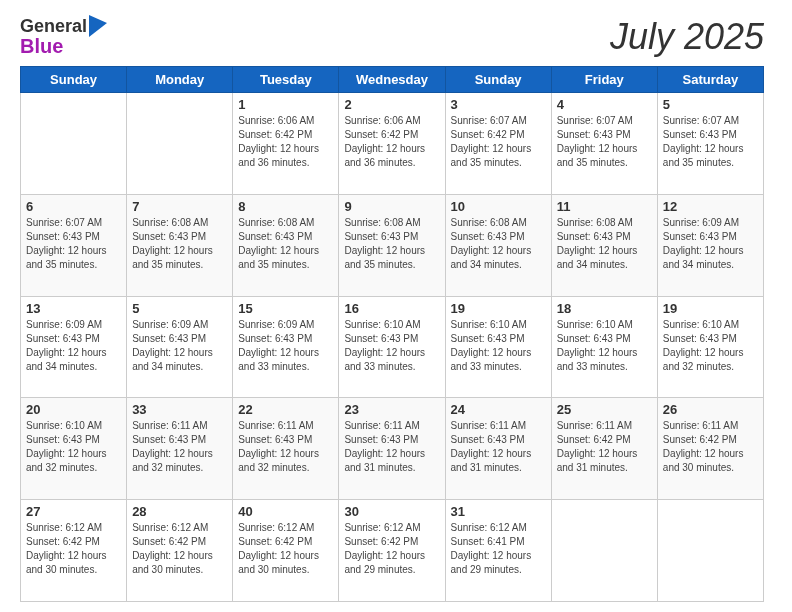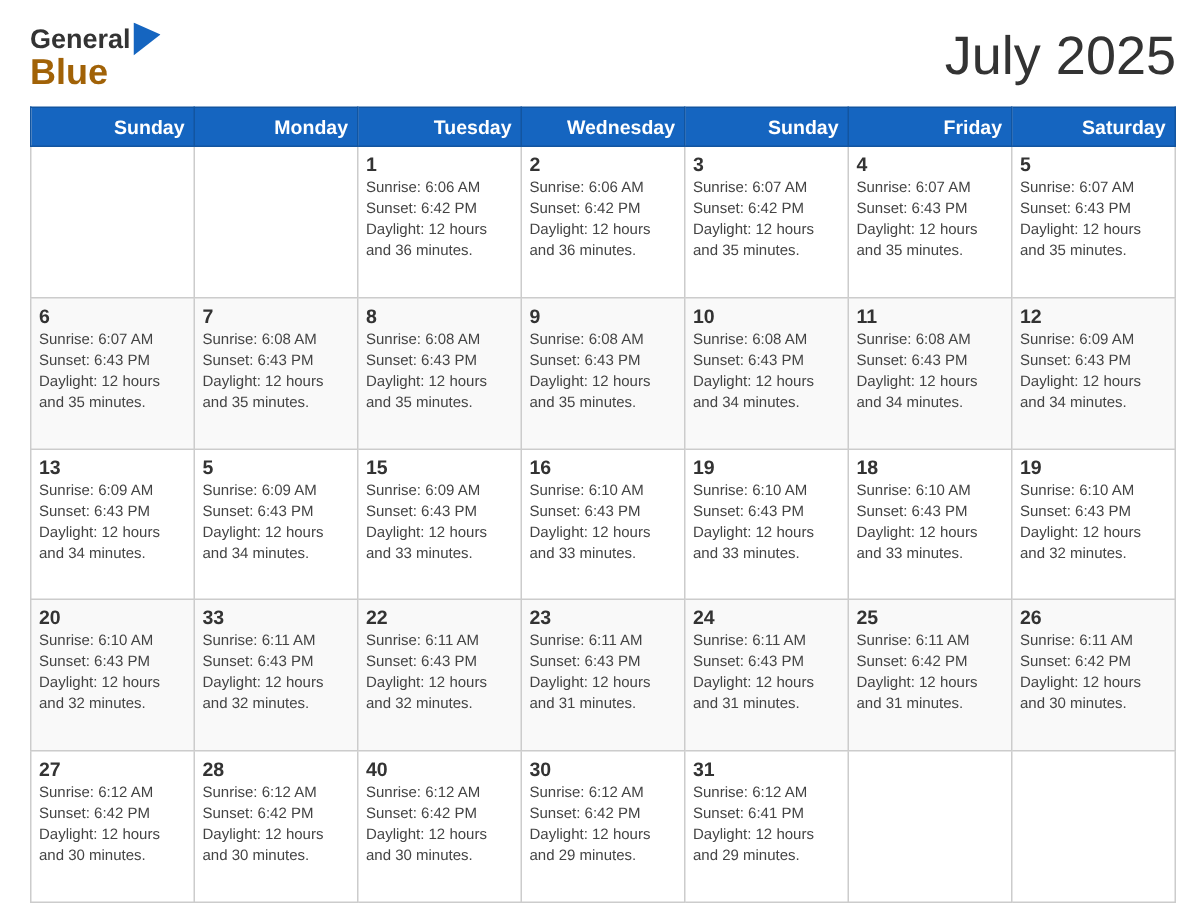--- a/index.html
+++ b/index.html
@@ -6,21 +6,21 @@
     body {
       font-family: Arial, sans-serif;
       background: #fff;
       width: 792px;
       height: 612px;
       overflow: hidden;
     }
     .page {
       width: 792px;
       height: 612px;
-      padding: 16px 8px 10px 20px;
+      padding: 16px 28px 10px 20px;
       display: flex;
       flex-direction: column;
     }
     .header {
       display: flex;
       justify-content: space-between;
       align-items: flex-start;
       margin-bottom: 8px;
     }
     .logo {
@@ -30,41 +30,42 @@
     .logo-general { color: #333; }
     .logo-blue { color: #1565c0; }
     .logo-icon {
       width: 18px;
       height: 22px;
       margin-left: 2px;
       margin-top: -2px;
     }
     .title-block {
       text-align: right;
+      font-style: italic;
     }
     .month-title {
       font-size: 36px;
       color: #333;
       font-weight: normal;
     }
     .location-title {
       font-size: 15px;
       color: #555;
     }
     .calendar {
       flex: 1;
       border: 1px solid #ccc;
       border-collapse: collapse;
       width: 100%;
       table-layout: fixed;
     }
     .calendar th {
       background-color: #1565c0;
       color: #fff;
-      text-align: right;
+      text-align: center;
       padding: 5px 6px;
       font-size: 13px;
       font-weight: bold;
       border: 1px solid #1255a0;
     }
     .calendar td {
       vertical-align: top;
       padding: 4px 5px;
       border: 1px solid #ccc;
       font-size: 10.5px;
@@ -91,21 +92,21 @@
 <div class="page">
   <div class="header">
     <div class="logo">
       <div>
         <div style="display:flex;align-items:center;">
           <span class="logo-general" style="font-size:18px;font-weight:bold;color:#333;">General</span>
           <svg class="logo-icon" viewBox="0 0 18 22" fill="none" xmlns="http://www.w3.org/2000/svg">
             <polygon points="0,0 18,8 0,22" fill="#1565c0"></polygon>
           </svg>
         </div>
-        <div class="logo-blue" style="font-size:24px;font-weight:bold;color:#a16207;margin-top:-2px;">Blue</div>
+        <div class="logo-blue" style="font-size:20px;font-weight:bold;color:#a21caf;margin-top:-2px;">Blue</div>
       </div>
     </div>
     <div class="title-block">
       <div class="month-title">July 2025</div>
     </div>
   </div>
 
   <table class="calendar">
     <thead>
       <tr>

